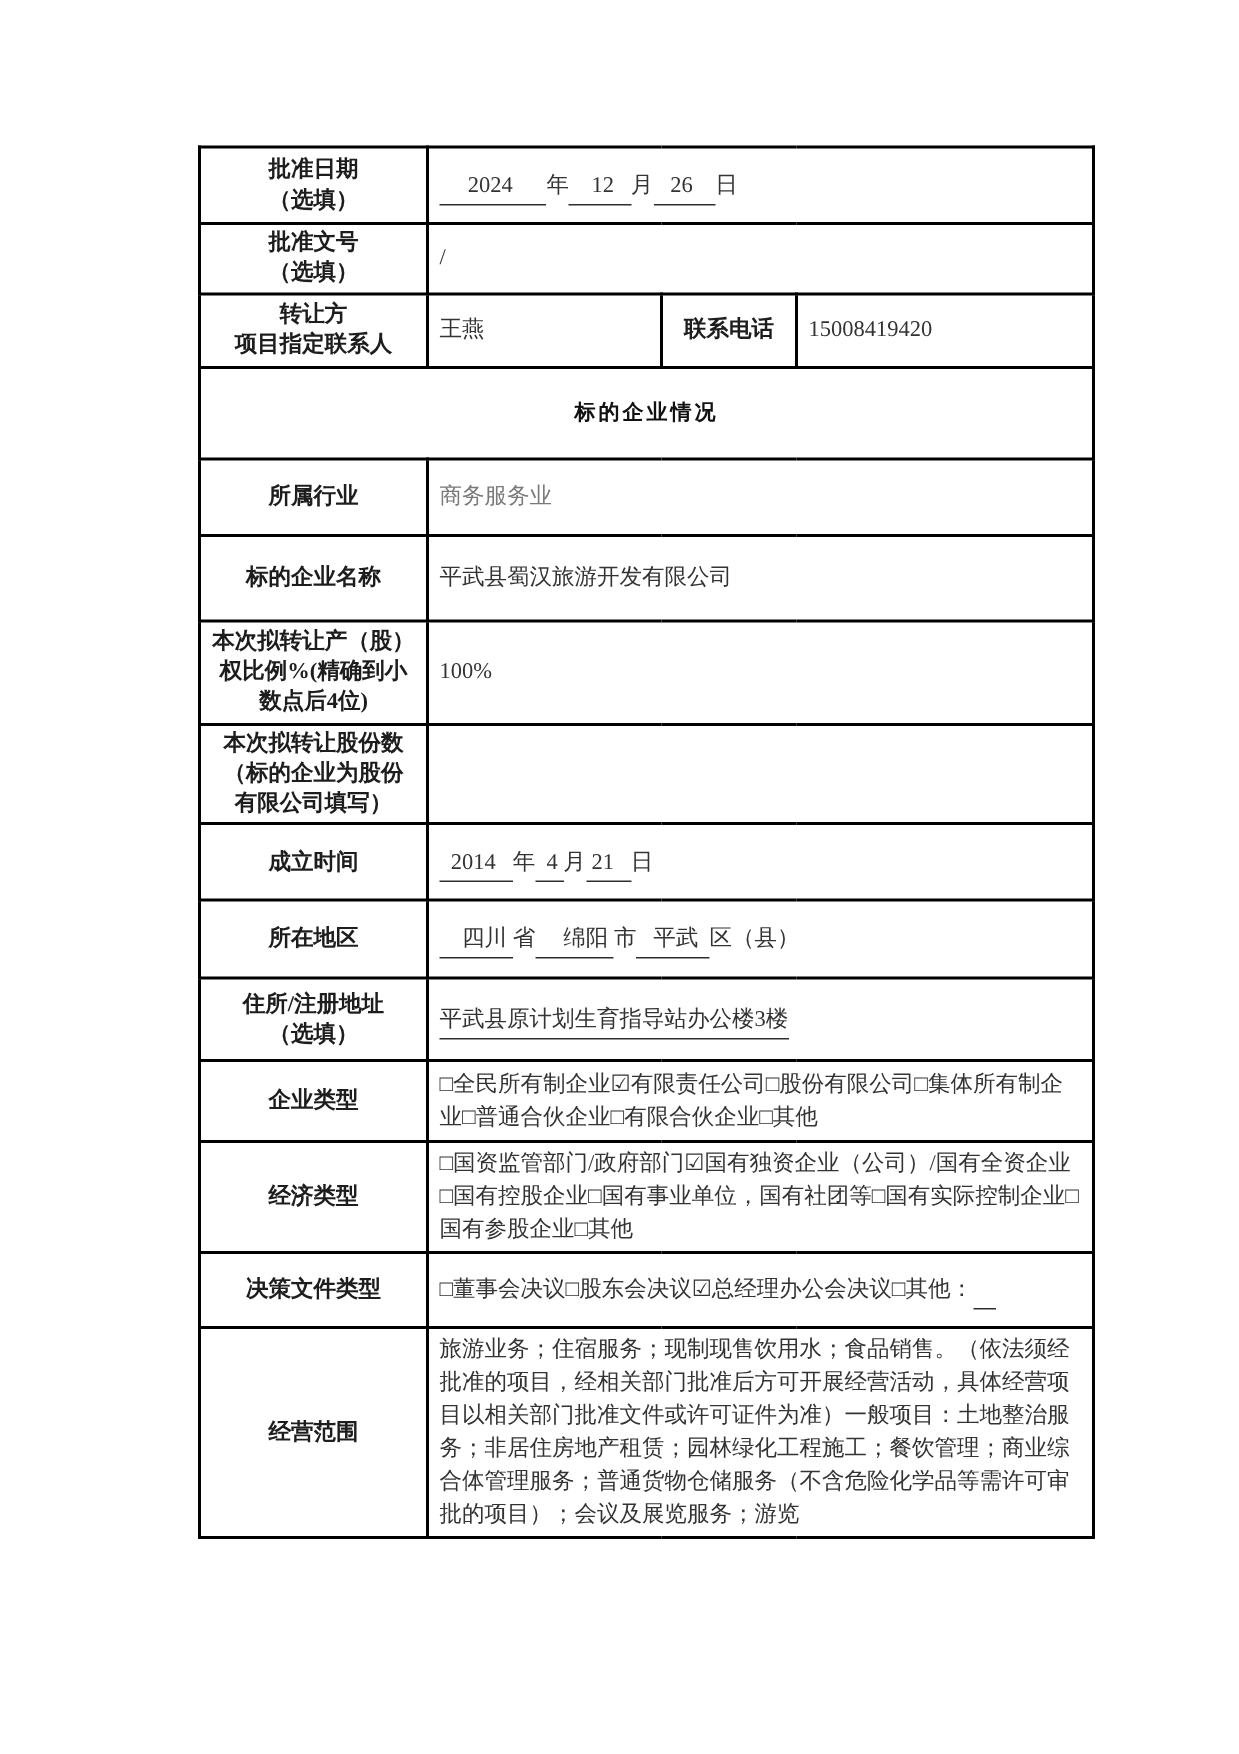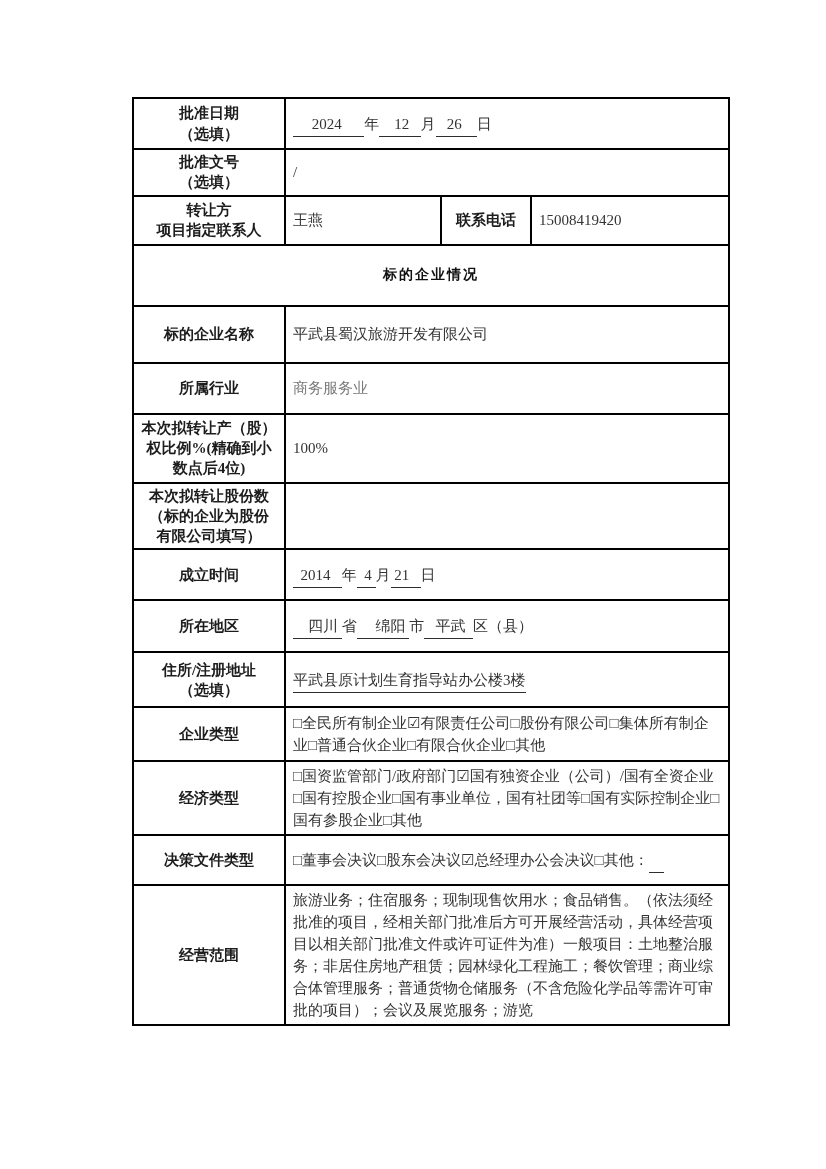--- a/index.html
+++ b/index.html
@@ -84,27 +84,27 @@
         </tr>
         <tr style="height: 49px;">
           <td class="label">转让方<br>项目指定联系人</td>
           <td class="value">王燕</td>
           <td class="label">联系电话</td>
           <td class="value">15008419420</td>
         </tr>
         <tr style="height: 61px;">
           <td colspan="4" class="section">标的企业情况</td>
         </tr>
+        <tr style="height: 51px;">
+          <td class="label">所属行业</td>
+          <td colspan="3" class="value muted"><span class="seg">商务服务业</span></td>
+        </tr>
         <tr style="height: 57px;">
           <td class="label">标的企业名称</td>
           <td colspan="3" class="value"><span class="seg">平武县蜀汉旅游开发有限公司</span></td>
-        </tr>
-        <tr style="height: 51px;">
-          <td class="label">所属行业</td>
-          <td colspan="3" class="value muted"><span class="seg">商务服务业</span></td>
         </tr>
         <tr style="height: 69px;">
           <td class="label">本次拟转让产（股）<br>权比例%(精确到小<br>数点后4位)</td>
           <td colspan="3" class="value"><span class="seg">100%</span></td>
         </tr>
         <tr style="height: 65px;">
           <td class="label">本次拟转让股份数<br>（标的企业为股份<br>有限公司填写）</td>
           <td colspan="3" class="value"></td>
         </tr>
         <tr style="height: 51px;">

